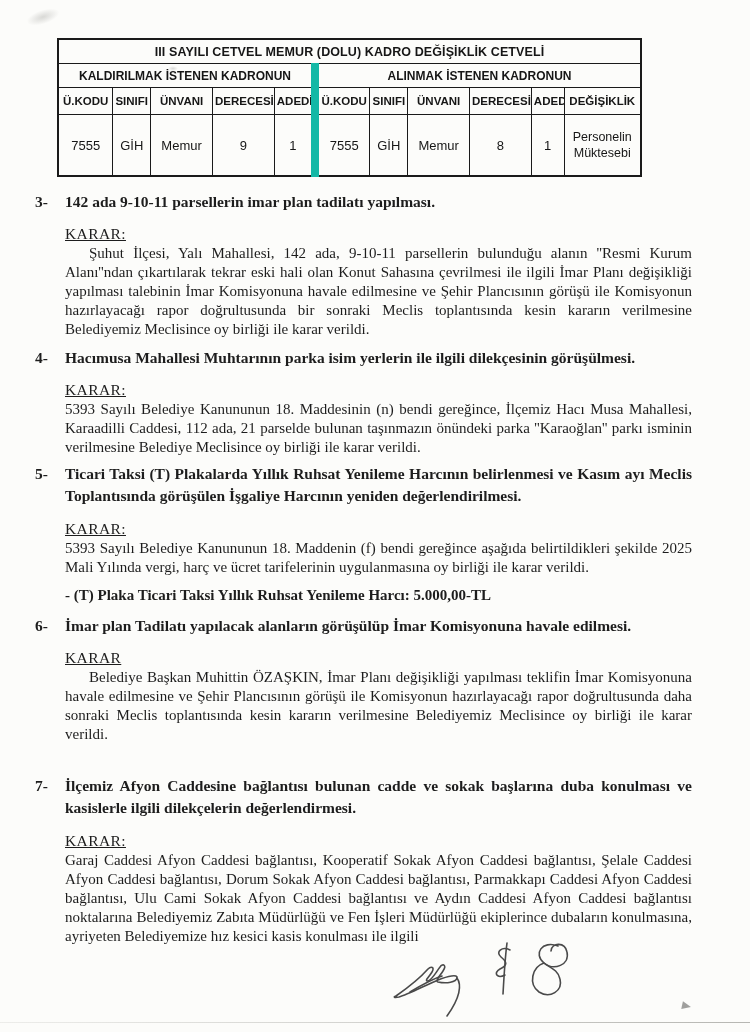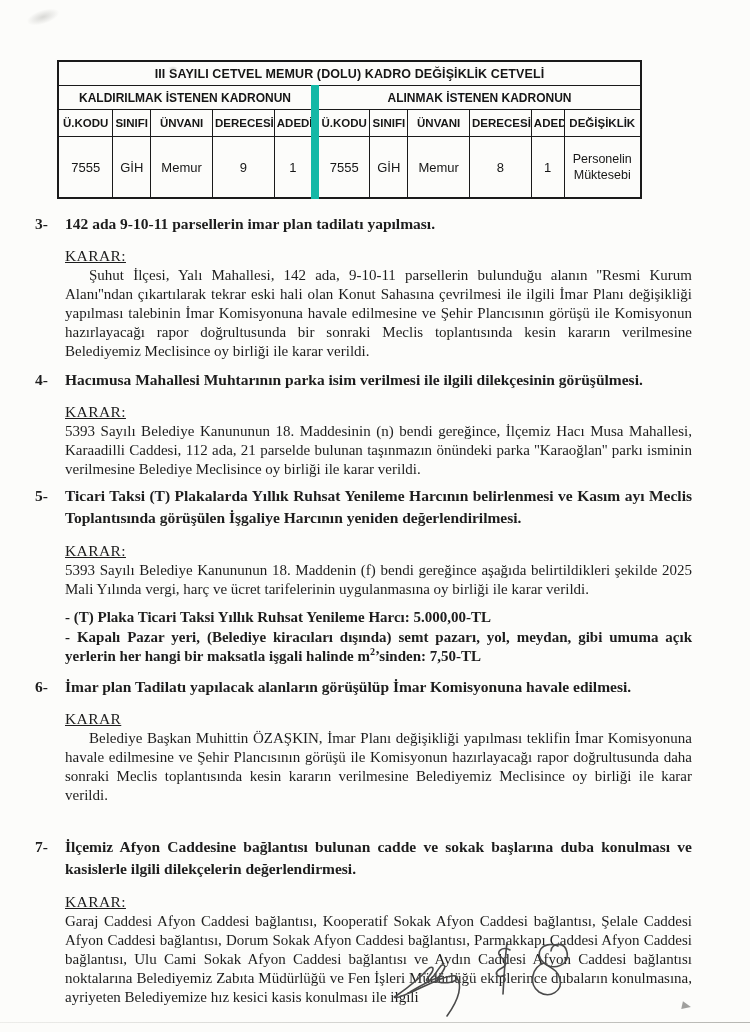--- a/index.html
+++ b/index.html
@@ -33,21 +33,21 @@
     position:absolute; left:682px; top:1002px;
     width:0; height:0;
     border-top:4px solid transparent;
     border-bottom:4px solid transparent;
     border-left:9px solid #8e8e8c;
     transform:rotate(12deg);
     opacity:.85;
   }
 
   
-  .table-wrap { padding:38px 0 0 57px;margin-top:22px; }
+  .table-wrap { padding:38px 0 0 57px; }
   table.kadro {
     width:585px;
     border-collapse:collapse;
     table-layout:fixed;
     font-family:"Liberation Sans", sans-serif;
     color:#161616;
     border:2px solid #1a1a1a;
   }
   table.kadro th, table.kadro td {
     border:1px solid #1a1a1a;
@@ -175,35 +175,34 @@
       <div class="body">
         <div class="item-title">142 ada 9-10-11 parsellerin imar plan tadilatı yapılması.</div>
         <span class="karar">KARAR:</span>
         <div class="para indent">Şuhut İlçesi, Yalı Mahallesi, 142 ada, 9-10-11 parsellerin bulunduğu alanın ''Resmi Kurum Alanı''ndan çıkartılarak tekrar eski hali olan Konut Sahasına çevrilmesi ile ilgili İmar Planı değişikliği yapılması talebinin İmar Komisyonuna havale edilmesine ve Şehir Plancısının görüşü ile Komisyonun hazırlayacağı rapor doğrultusunda bir sonraki Meclis toplantısında kesin kararın verilmesine Belediyemiz Meclisince oy birliği ile karar verildi.</div>
       </div>
     </div>
 
     <div class="item mt-i4">
       <div class="num">4-</div>
       <div class="body">
-        <div class="item-title">Hacımusa Mahallesi Muhtarının parka isim verilmesi ile ilgili dilekçesinin görüşülmesi.</div>
+        <div class="item-title">Hacımusa Mahallesi Muhtarının parka isim yerlerin ile ilgili dilekçesinin görüşülmesi.</div>
         <span class="karar">KARAR:</span>
         <div class="para">5393 Sayılı Belediye Kanununun 18. Maddesinin (n) bendi gereğince, İlçemiz Hacı Musa Mahallesi, Karaadilli Caddesi, 112 ada, 21 parselde bulunan taşınmazın önündeki parka ''Karaoğlan'' parkı isminin verilmesine Belediye Meclisince oy birliği ile karar verildi.</div>
       </div>
     </div>
 
     <div class="item mt-i5">
       <div class="num">5-</div>
       <div class="body">
         <div class="item-title two-line">Ticari Taksi (T) Plakalarda Yıllık Ruhsat Yenileme Harcının belirlenmesi ve Kasım ayı Meclis Toplantısında görüşülen İşgaliye Harcının yeniden değerlendirilmesi.</div>
         <span class="karar">KARAR:</span>
         <div class="para">5393 Sayılı Belediye Kanununun 18. Maddenin (f) bendi gereğince aşağıda belirtildikleri şekilde 2025 Mali Yılında vergi, harç ve ücret tarifelerinin uygulanmasına oy birliği ile karar verildi.</div>
         <div class="fees">
           <div>- (T) Plaka Ticari Taksi Yıllık Ruhsat Yenileme Harcı: 5.000,00-TL</div>
-          <div><span>- Kapalı Pazar yeri, (Belediye kiracıları dışında)  semt pazarı, yol, meydan, gibi umuma açık yerlerin her hangi bir maksatla işgali halinde m</span><sup>2</sup><span>’sinden:  7,50-TL</span></div>
         </div>
       </div>
     </div>
 
     <div class="item mt-i6">
       <div class="num">6-</div>
       <div class="body">
         <div class="item-title">İmar plan Tadilatı yapılacak alanların görüşülüp İmar Komisyonuna havale edilmesi.</div>
         <span class="karar">KARAR</span>
         <div class="para indent">Belediye Başkan Muhittin ÖZAŞKIN, İmar Planı değişikliği yapılması teklifin İmar Komisyonuna havale edilmesine ve Şehir Plancısının görüşü ile Komisyonun hazırlayacağı rapor doğrultusunda daha sonraki Meclis toplantısında kesin kararın verilmesine Belediyemiz Meclisince oy birliği ile karar verildi.</div>

